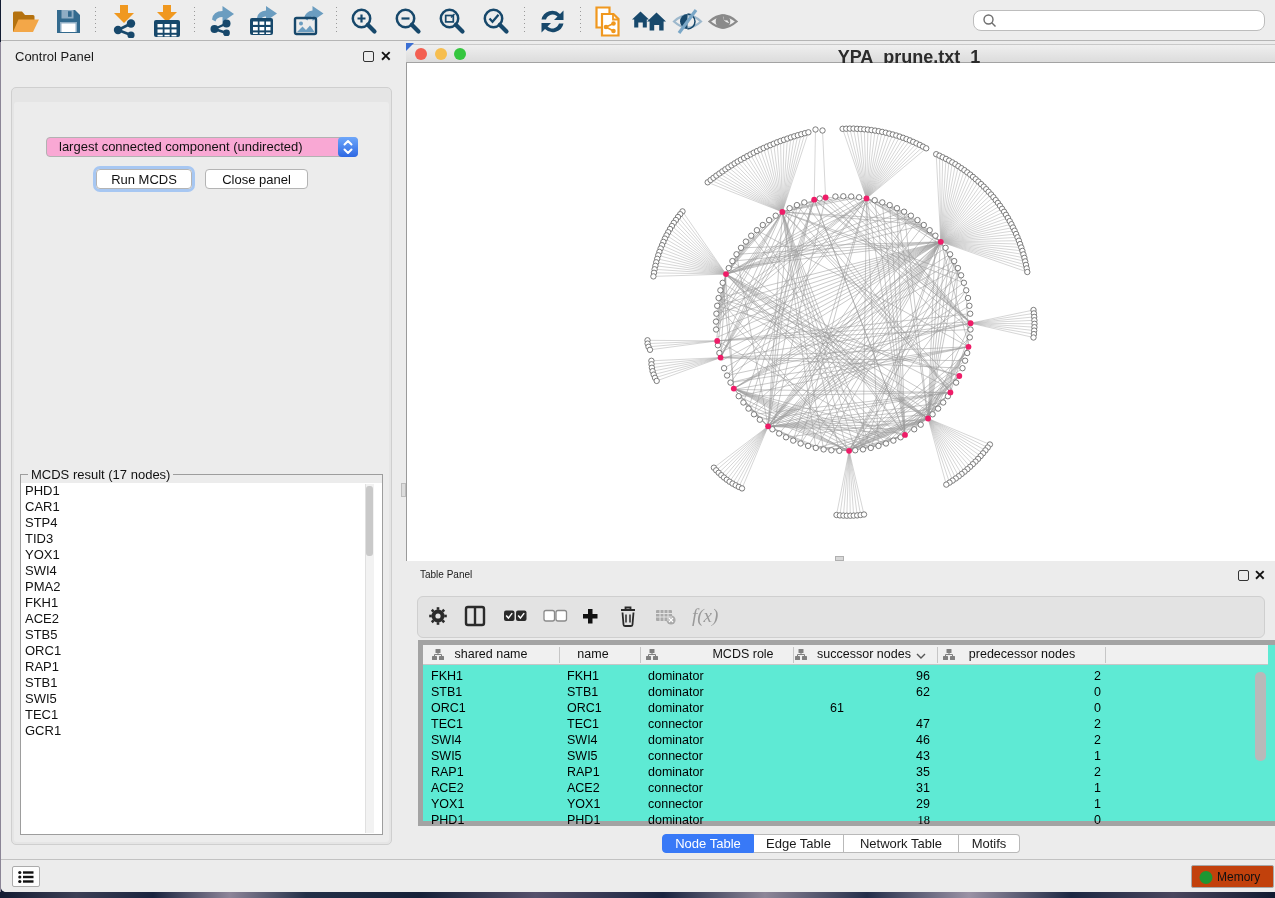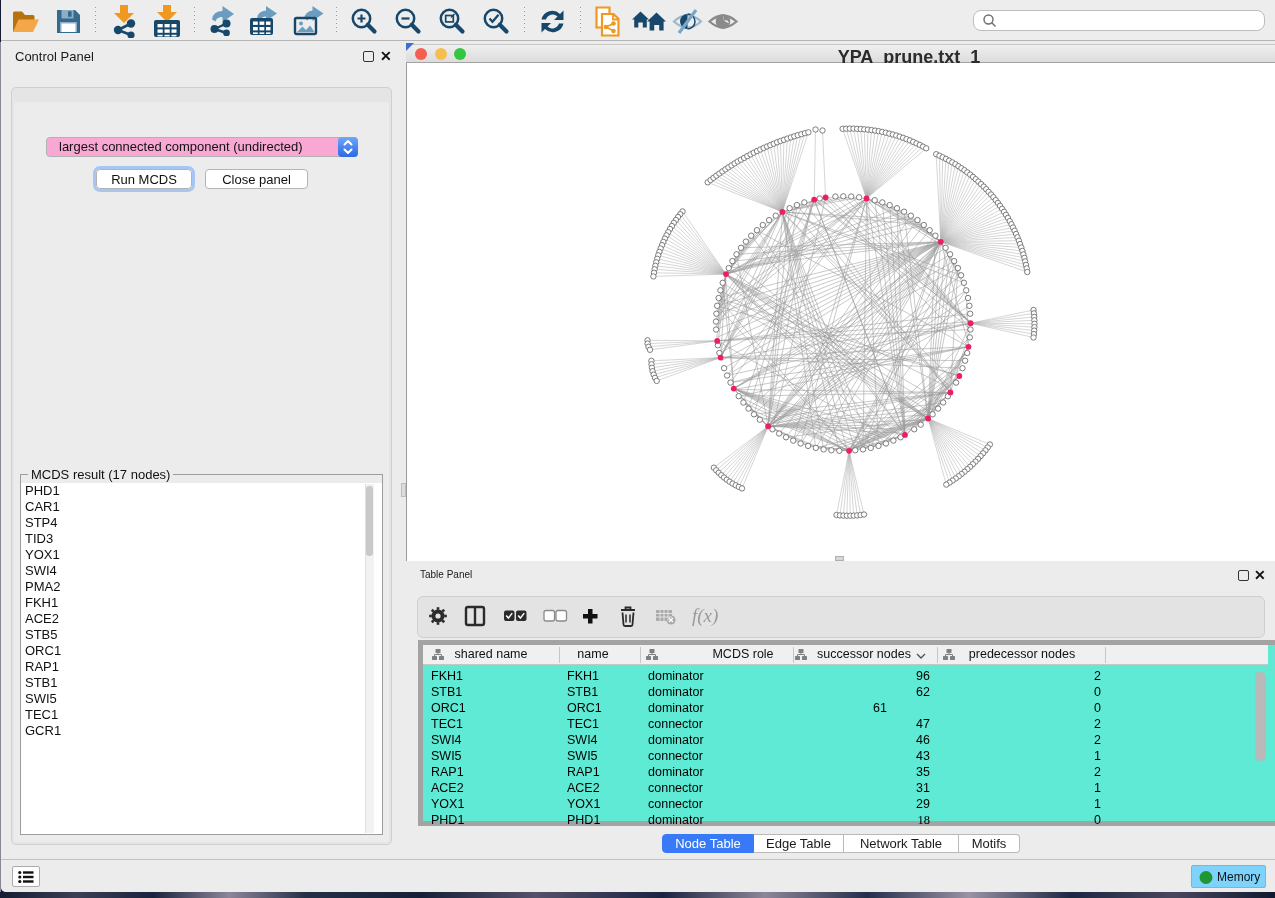--- a/index.html
+++ b/index.html
@@ -49,21 +49,21 @@
 #tp-table { left:417px; top:640px; width:976px; height:186px; background:#5eead4; border:5px solid #a3a3a3; }
 #tp-header { position:absolute; left:0; top:0; width:845px; height:20px; background:#f0f0f0; border-bottom:1px solid #c6c6c6; font-size:12.5px; color:#111; }
 .hdr-div { position:absolute; top:2px; width:1px; height:16px; background:#c6c6c6; }
 .hdr-lab { position:absolute; top:2px; }
 .row { position:absolute; font-size:12.5px; color:#000; height:16px; line-height:16px; }
 #tp-scroll-thumb { position:absolute; left:832px; top:27px; width:11px; height:89px; background:#b9b9b9; border-radius:5px; }
 #bt-tabs { left:661px; top:834px; height:19px; display:flex; font-size:13px; z-index:3; }
 
 #statusbar { left:0; top:859px; width:1274px; height:33px; background:#ececec; border-top:1px solid #c2c2c2; border-bottom-left-radius:5px; }
 #list-btn { left:11px; top:866px; width:28px; height:21px; background:#fdfdfd; border:1px solid #ababab; border-radius:2px; }
-#mem-btn { left:1190px; top:865px; width:75px; height:23px; background:#7dd3fc; border:1px solid #a8a8a8; border-radius:2px; font-size:12px; color:#111; }
+#mem-btn { left:1190px; top:865px; width:83px; height:23px; background:#c2410c; border:1px solid #a8a8a8; border-radius:2px; font-size:12px; color:#111; }
 #left-edge { left:0; top:42px; width:1px; height:850px; background:#8b8596; }
 </style>
 </head>
 <body>
 <div id="wallpaper" class="abs"></div>
 <div id="app" class="abs">
   <div id="toolbar" class="abs">
       <div style="position:absolute;left:11px;top:10px;"><svg width="28" height="25" viewBox="0 0 28 25">
 <path d="M1 22 V3 a1.5 1.5 0 0 1 1.5 -1.5 h7.5 l3 3.5 h8 a1.5 1.5 0 0 1 1.5 1.5 v4" fill="#b5720f"></path>
 <path d="M1 22 L6.5 9.5 h20.5 l-6 12.5 z" fill="#f3a748"></path>
@@ -1083,21 +1083,21 @@
 <div class="row" style="left:407px; top:23px; width:100px; text-align:right;">96</div>
 <div class="row" style="left:578px; top:23px; width:100px; text-align:right;">2</div>
 <div class="row" style="left:8px; top:39px; width:120px;">STB1</div>
 <div class="row" style="left:144px; top:39px; width:70px;">STB1</div>
 <div class="row" style="left:225px; top:39px; width:140px;">dominator</div>
 <div class="row" style="left:407px; top:39px; width:100px; text-align:right;">62</div>
 <div class="row" style="left:578px; top:39px; width:100px; text-align:right;">0</div>
 <div class="row" style="left:8px; top:55px; width:120px;">ORC1</div>
 <div class="row" style="left:144px; top:55px; width:70px;">ORC1</div>
 <div class="row" style="left:225px; top:55px; width:140px;">dominator</div>
-<div class="row" style="left:407px; top:55px; width:100px; text-align:center;">61</div>
+<div class="row" style="left:407px; top:55px; width:100px; text-align:left;">61</div>
 <div class="row" style="left:578px; top:55px; width:100px; text-align:right;">0</div>
 <div class="row" style="left:8px; top:71px; width:120px;">TEC1</div>
 <div class="row" style="left:144px; top:71px; width:70px;">TEC1</div>
 <div class="row" style="left:225px; top:71px; width:140px;">connector</div>
 <div class="row" style="left:407px; top:71px; width:100px; text-align:right;">47</div>
 <div class="row" style="left:578px; top:71px; width:100px; text-align:right;">2</div>
 <div class="row" style="left:8px; top:87px; width:120px;">SWI4</div>
 <div class="row" style="left:144px; top:87px; width:70px;">SWI4</div>
 <div class="row" style="left:225px; top:87px; width:140px;">dominator</div>
 <div class="row" style="left:407px; top:87px; width:100px; text-align:right;">46</div>

